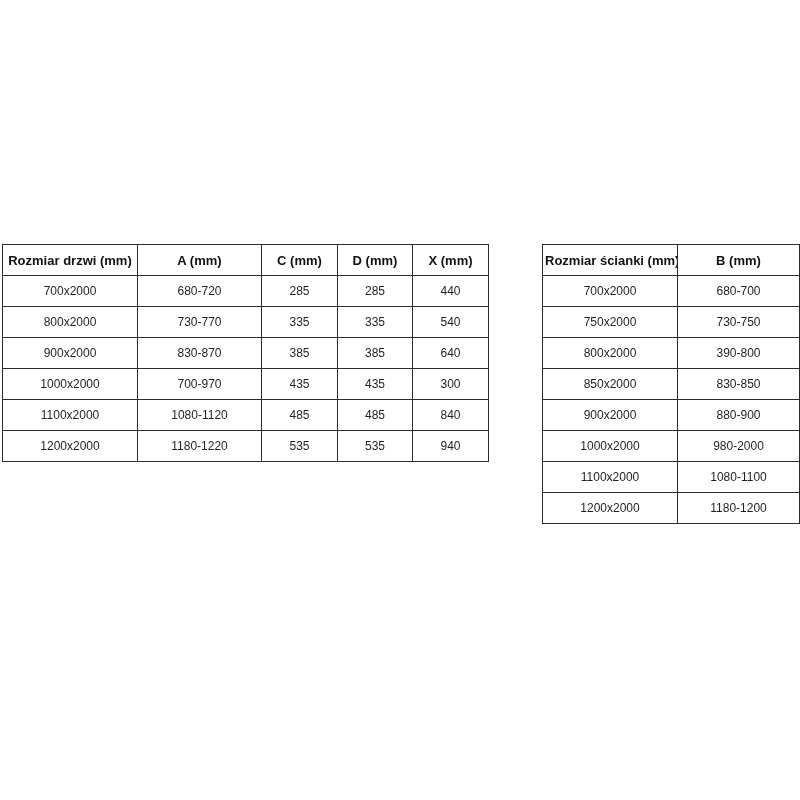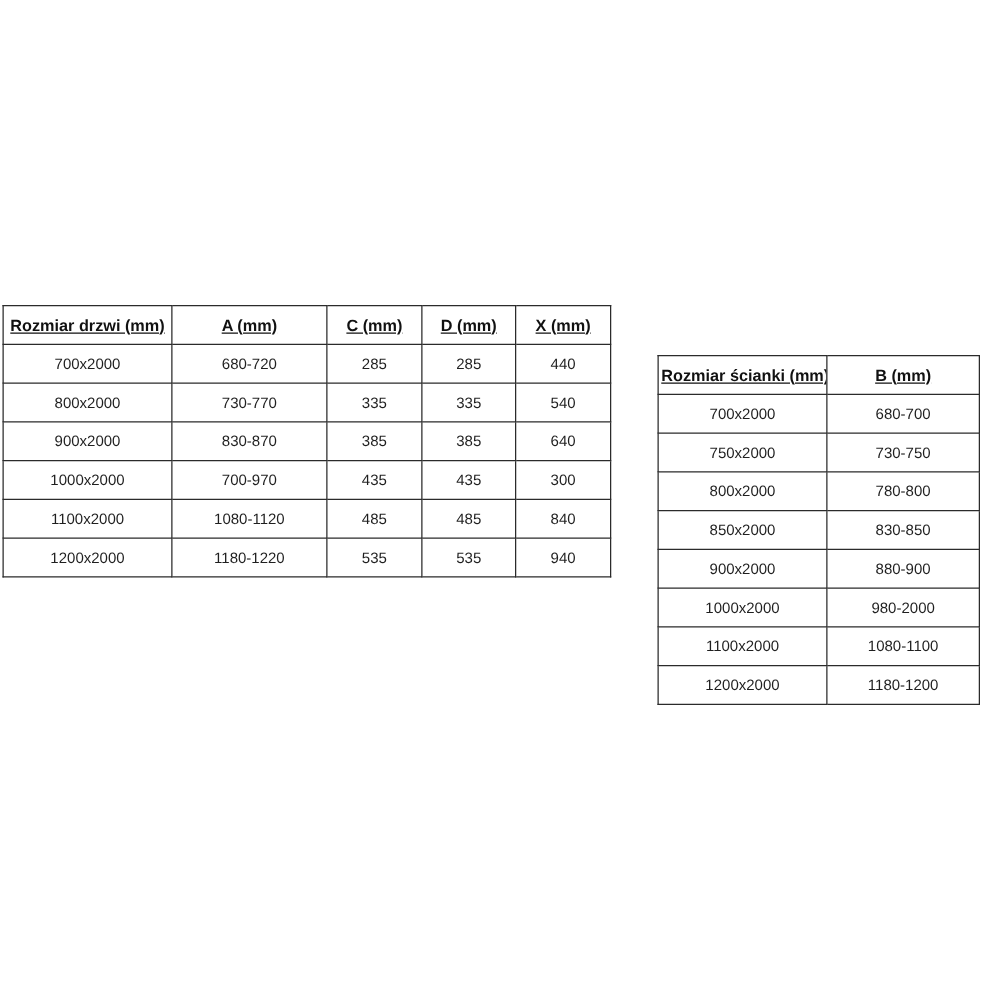--- a/index.html
+++ b/index.html
@@ -28,37 +28,35 @@
     vertical-align: middle;
     height: 30px;
     padding: 0 2px;
     overflow: hidden;
     white-space: nowrap;
   }
   table.spec-table th {
     font-size: 13px;
     font-weight: bold;
     color: #111111;
-    text-decoration: underline;
   }
   table.spec-table td {
     font-size: 12px;
     font-weight: normal;
     color: #1f1f1f;
   }
   #doors-table {
     left: 2px;
     top: 244px;
     width: 486px;
   }
   #walls-table {
-    left: 526px;
+    left: 542px;
     top: 244px;
     width: 257px;
-    margin-top: 40px;
   }
 </style>
 </head>
 <body>
 
 <div class="canvas">
 
   <table class="spec-table" id="doors-table">
     <colgroup>
       <col style="width:135px">
@@ -137,21 +135,21 @@
       <tr>
         <td>700x2000</td>
         <td>680-700</td>
       </tr>
       <tr>
         <td>750x2000</td>
         <td>730-750</td>
       </tr>
       <tr>
         <td>800x2000</td>
-        <td>780-800</td>
+        <td>390-800</td>
       </tr>
       <tr>
         <td>850x2000</td>
         <td>830-850</td>
       </tr>
       <tr>
         <td>900x2000</td>
         <td>880-900</td>
       </tr>
       <tr>

